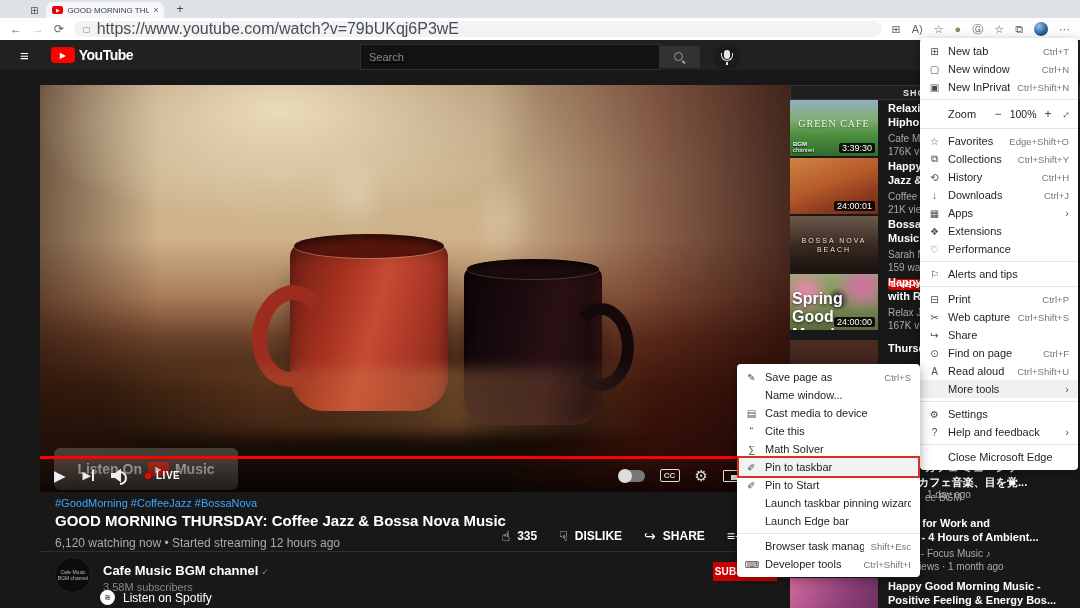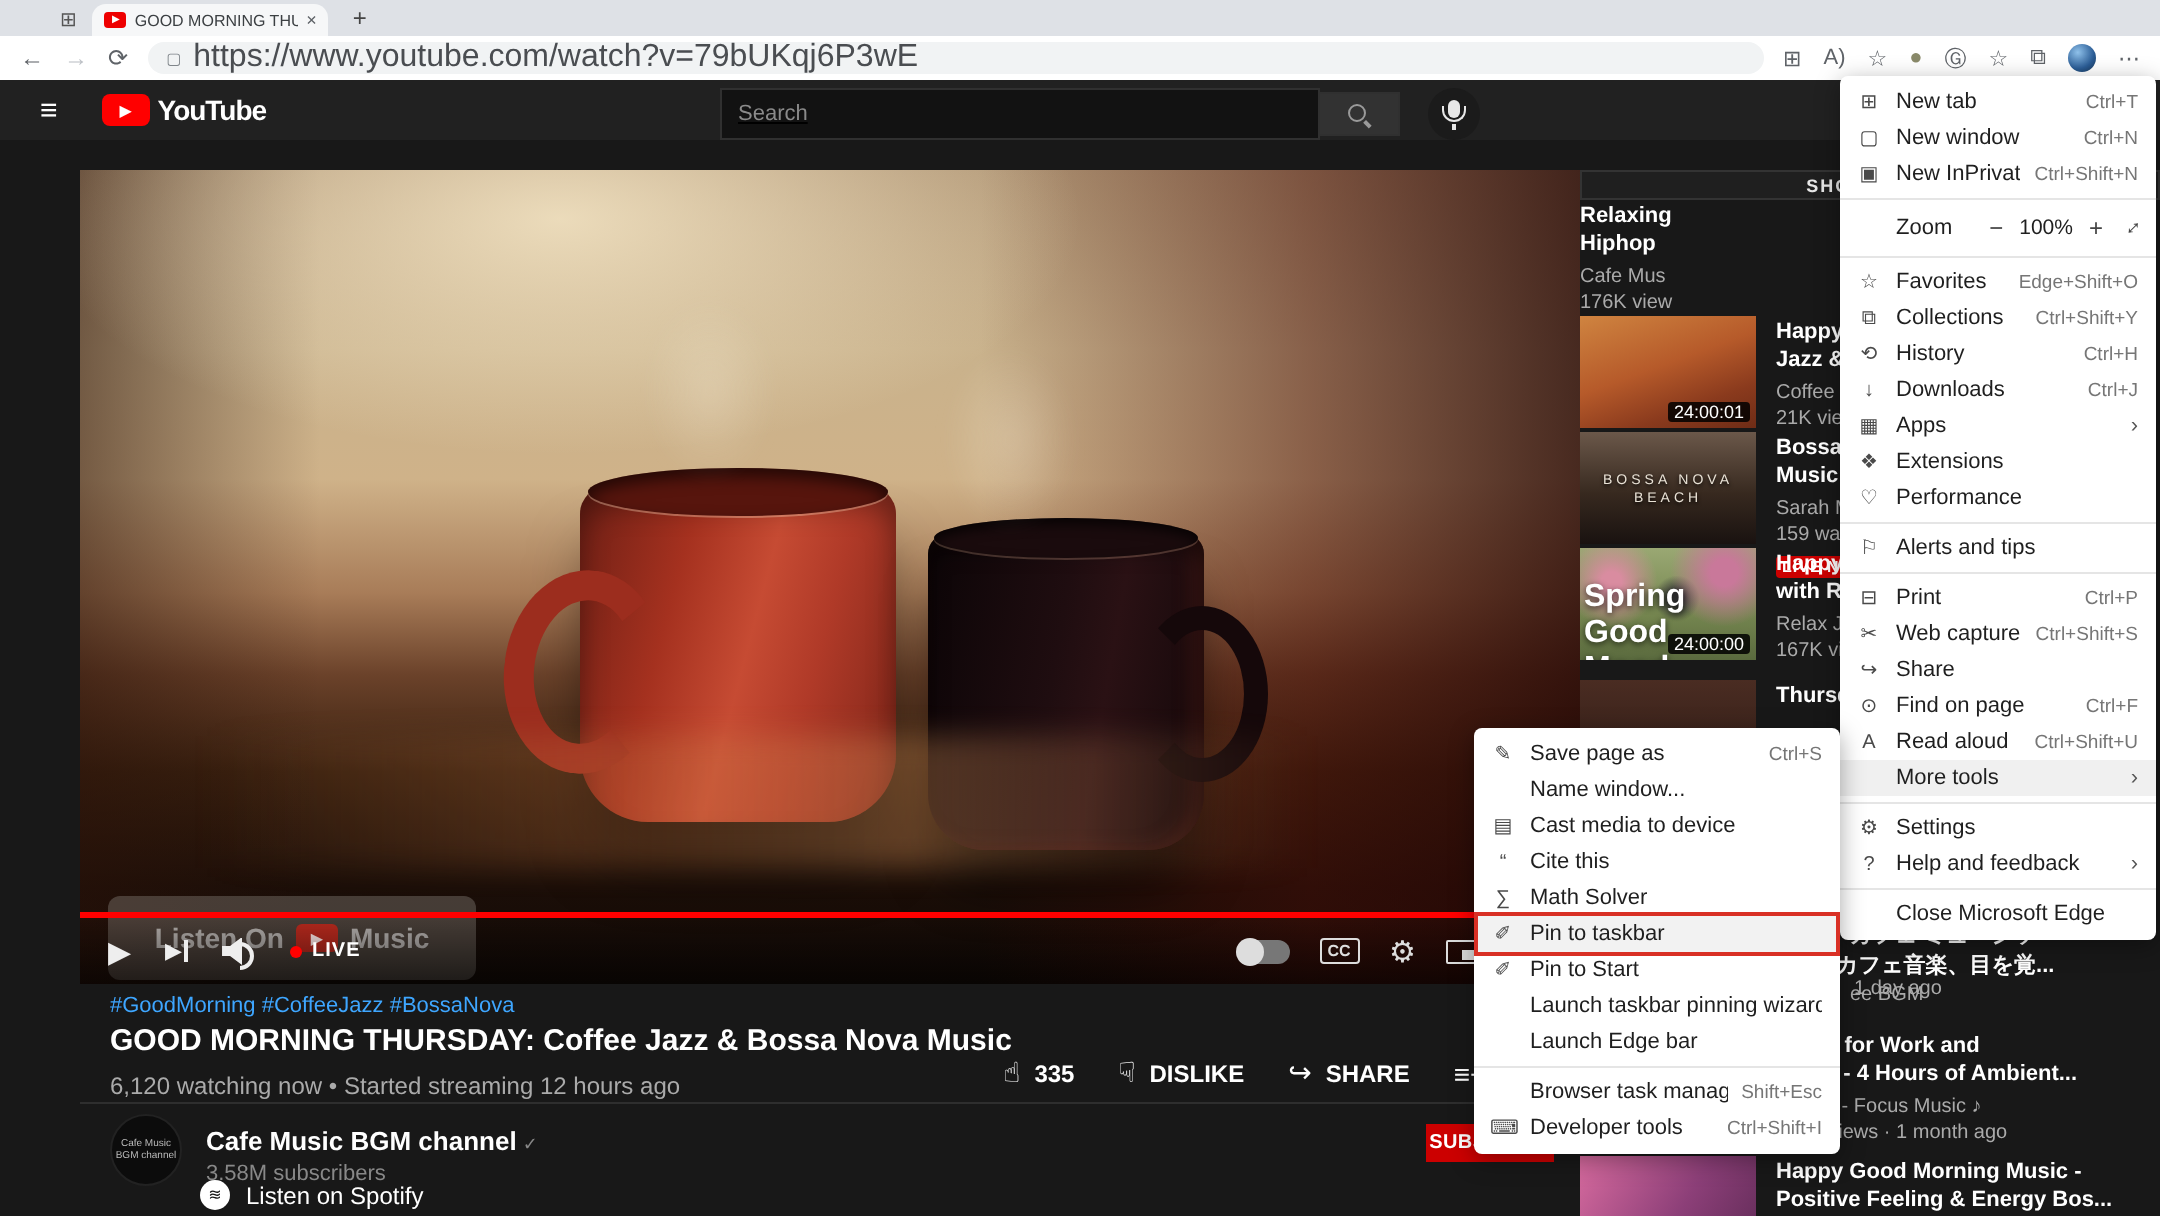--- a/index.html
+++ b/index.html
@@ -274,20 +274,25 @@
   <div class="subscribe">SUBSCRIBE</div>
   <div class="sporow">
     <span class="spico">≋</span>
     <span>Listen on Spotify</span>
   </div>
 
   <div class="sidebar">
     <div class="showchat">SHOW CHAT</div>
 
     <div class="vid" style="top:15px">
+      <div class="vthumb t1">
+        <div class="tt-green">GREEN CAFE</div>
+        <div class="tbgm"><b>BGM</b><br><span>channel</span></div>
+        <span class="dur">3:39:30</span>
+      </div>
       <div class="vtext">
         <div class="vt"><span>Relaxing</span><br><span>Hiphop</span></div>
         <div class="vch">Cafe Mus</div>
         <div class="vviews">176K view</div>
       </div>
     </div>
 
     <div class="vid" style="top:73px">
       <div class="vthumb t2">
         <span class="dur">24:00:01</span>

